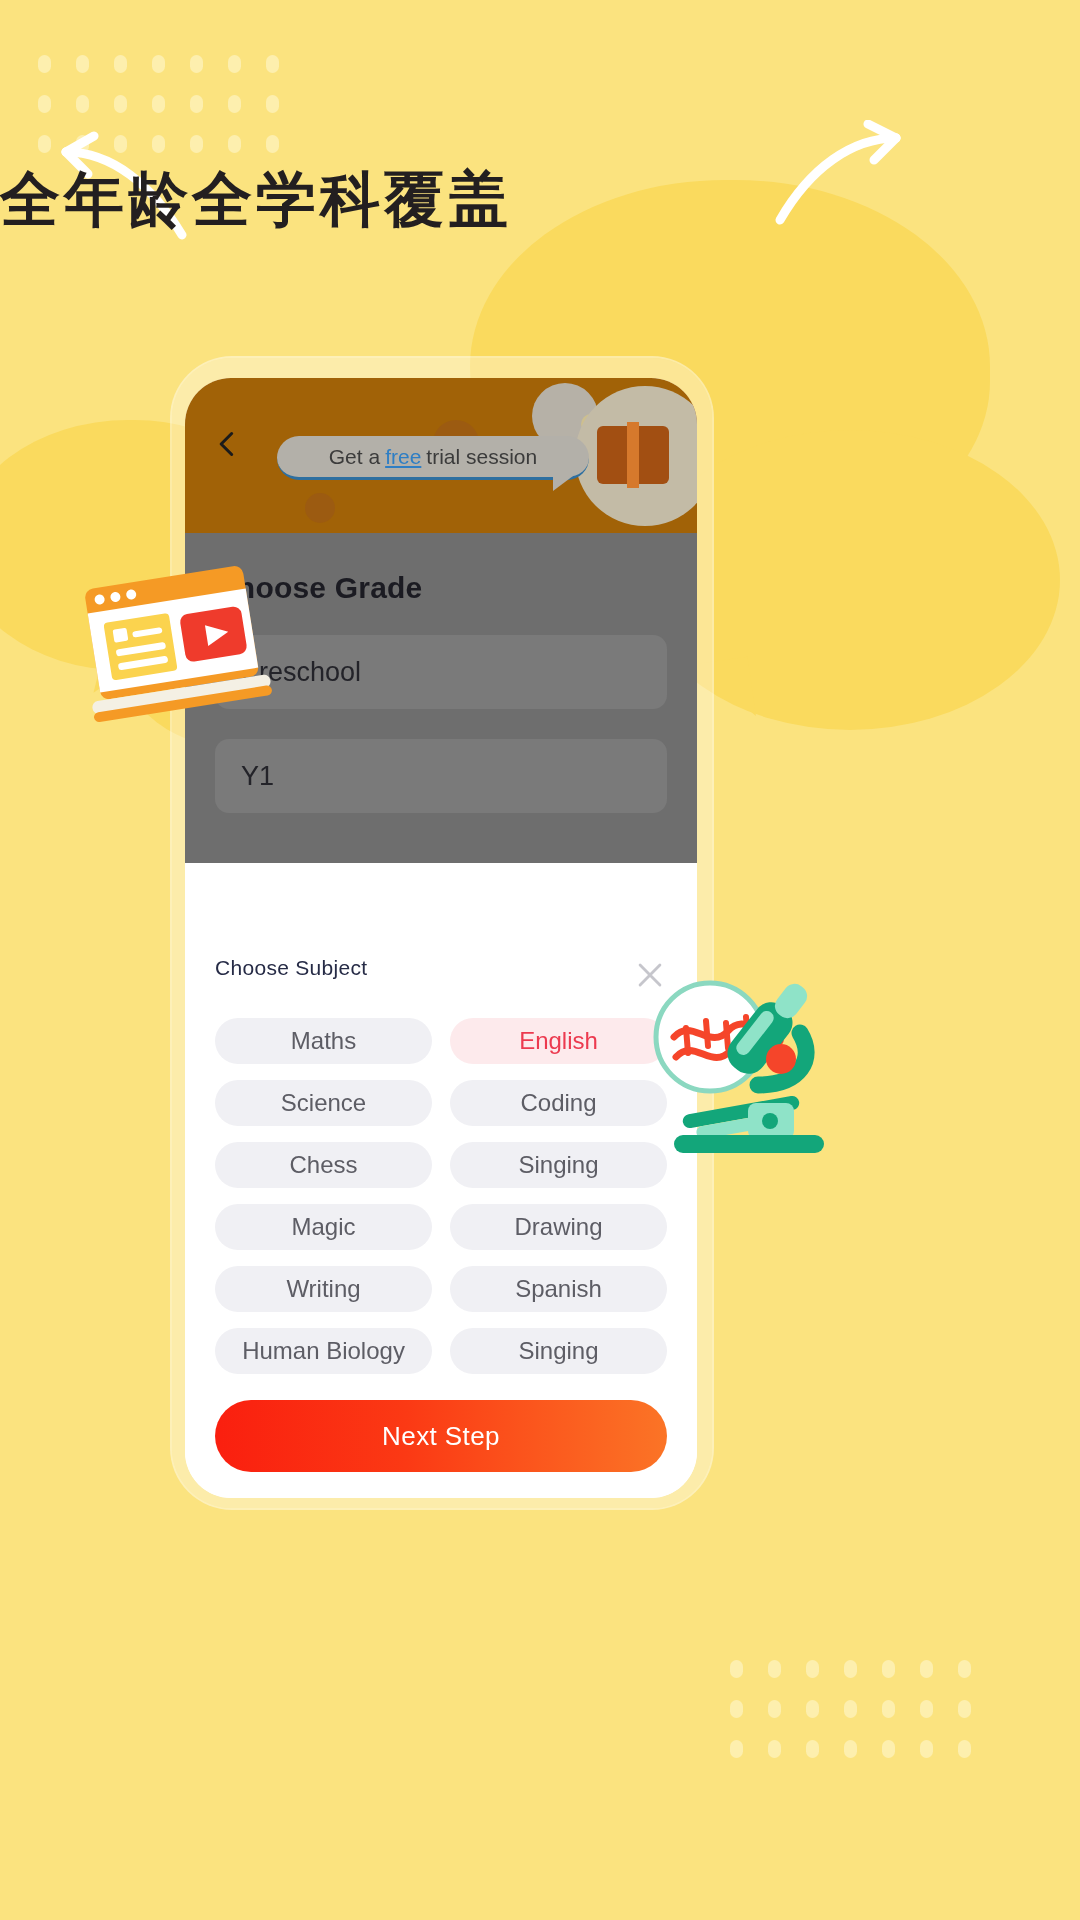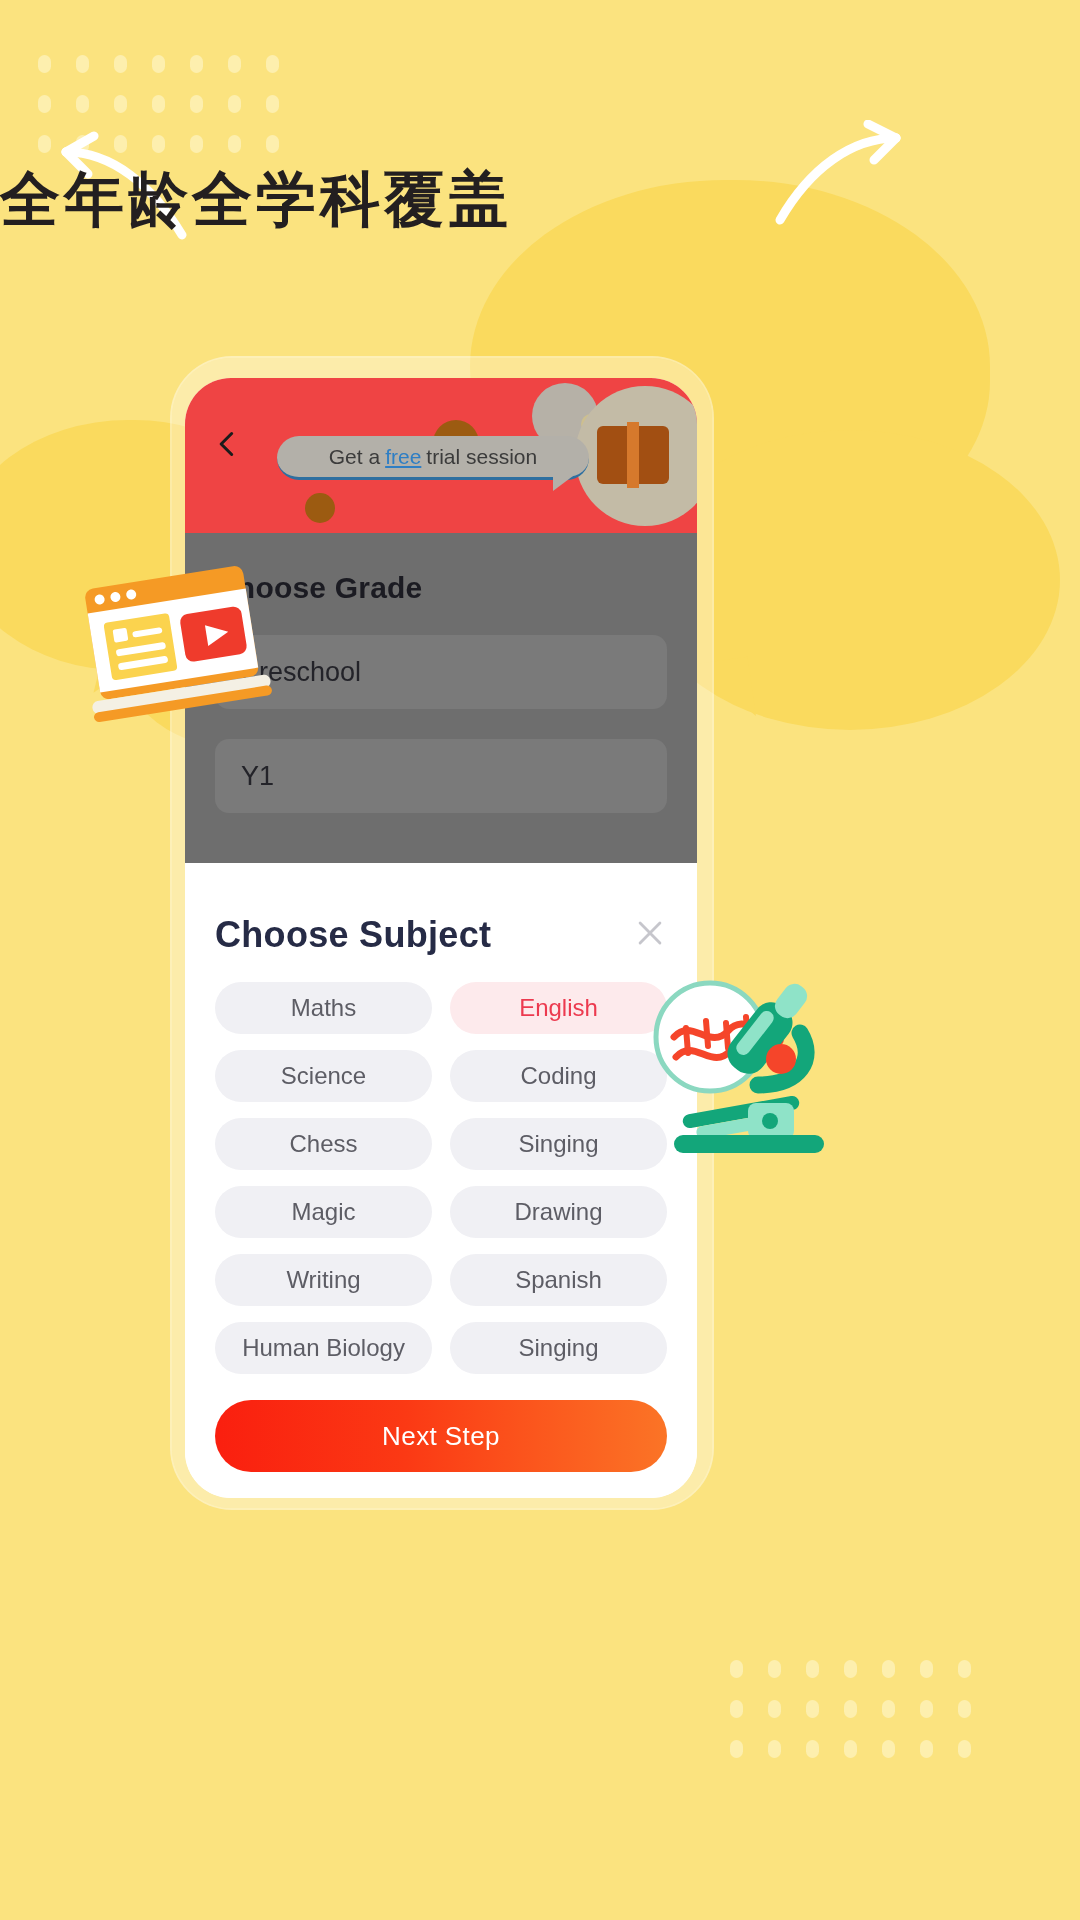--- a/index.html
+++ b/index.html
@@ -94,21 +94,21 @@
     border-radius: 46px;
     overflow: hidden;
     background: #fff;
     z-index: 5;
   }
 
   
   .app-header {
     position: relative;
     height: 155px;
-    background: #ef4444;
+    background: #a16207;
     overflow: hidden;
   }
   .app-header .hdot {
     position: absolute;
     border-radius: 50%;
   }
   .hd1 { width: 46px; height: 46px; background: #9c5b11; left: 248px; top: 42px; }
   .hd2 { width: 30px; height: 30px; background: #9c5b11; left: 120px; top: 115px; }
   .hd3 { width: 10px; height: 10px; background: #cfc6b0; left: 415px; top: 122px; }
   .hd4 { width: 66px; height: 66px; background: #b6b1a7; left: 347px; top: 5px; }
@@ -185,32 +185,32 @@
     background: #ffffff;
     border-radius: 28px 28px 46px 46px;
     padding: 34px 30px 26px 30px;
     z-index: 8;
   }
   .sheet-head {
     display: flex; align-items: flex-start; justify-content: space-between;
     margin-bottom: 26px;
   }
   .sheet-title {
-    font-size: 36px; font-weight: bold;
+    font-size: 21px; font-weight: normal;
     color: #262b46; letter-spacing: .3px;
   }
   .close-x { width: 34px; height: 34px; margin-top: 2px; }
 
   .chip-grid {
     display: grid;
     grid-template-columns: 1fr 1fr;
     gap: 16px 18px;
   }
   .chip {
-    height: 52px;
+    height: 46px;
     border-radius: 29px;
     background: #f0f0f4;
     display: flex; align-items: center; justify-content: center;
     font-size: 24px;
     color: #5d5d65;
     white-space: nowrap;
   }
   .chip.selected {
     background: #fdeaec;
     color: #ec3a4f;

